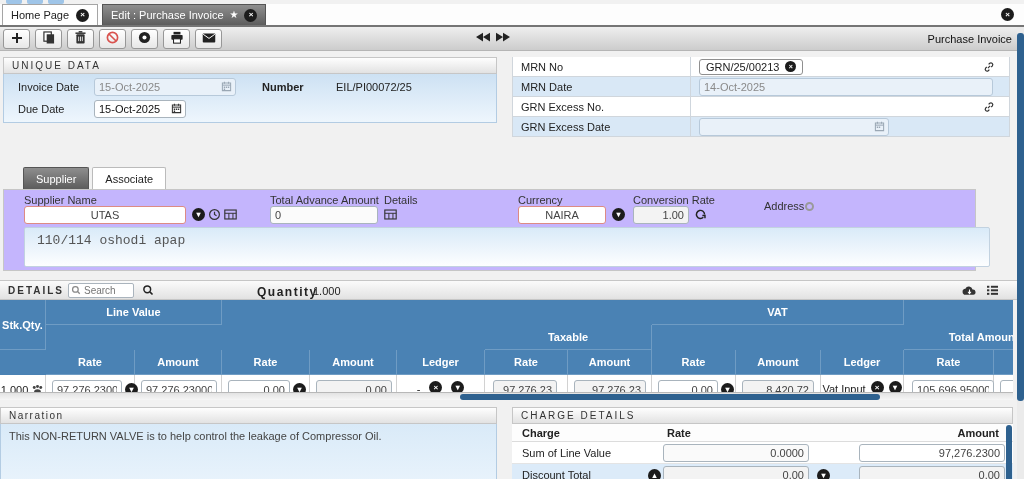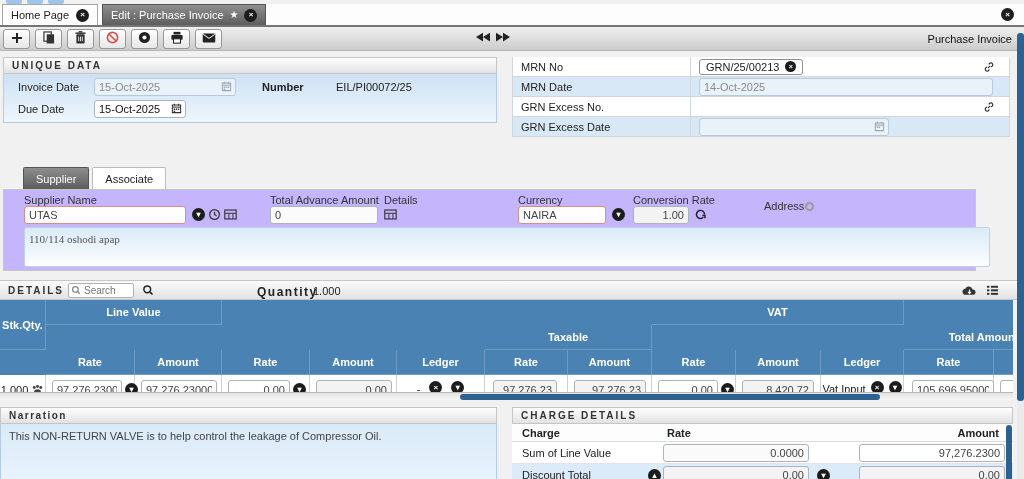--- a/index.html
+++ b/index.html
@@ -22,27 +22,27 @@
   .ci.sm { width:11px; height:11px; font-size:7px; }
   .tabbar-close { margin-left:auto; margin-right:10px; align-self:center; }
 
   
   .toolbar { position:absolute; left:0; top:27px; width:1024px; height:24px; background:linear-gradient(#efefef,#cccccc); border-bottom:1px solid #b5b5b5; display:flex; align-items:center; gap:5px; padding:0 3px; }
   .tbtn { width:27px; height:20px; background:linear-gradient(#ffffff,#e7e7e7); border:1px solid #979797; border-radius:3px; display:inline-flex; align-items:center; justify-content:center; }
   .nav-arrows { position:absolute; left:476px; top:5px; display:flex; gap:6px; }
   .tb-title { position:absolute; right:12px; top:6px; font-size:11px; color:#111; }
 
   
-  .sec-head { height:17px; line-height:16px; background:linear-gradient(#fefefe,#e2e2e2); border:1px solid #c6c6c6; font-size:10px; font-weight:bold; letter-spacing:2px; padding-left:8px; color:#333; white-space:nowrap; overflow:hidden; }
+  .sec-head { height:17px; line-height:16px; background:linear-gradient(#fefefe,#e2e2e2); border:1px solid #c6c6c6; font-size:10px; font-weight:normal; letter-spacing:2px; padding-left:8px; color:#333; white-space:nowrap; overflow:hidden; }
 
   
   .fld { height:18px; border:1px solid #a9b4bd; border-radius:3px; background:#fff; font-family:"Liberation Sans",sans-serif; font-size:11px; color:#444; padding:0 4px; }
   .fld.num { text-align:right; }
   .fld.dis { background:#e9f1f9; border-color:#b7c9da; color:#8a8a8a; }
-  .fld.red { border-color:#dd8b84; }
+  .fld.red { border-color:#dd8b84;text-align:center; }
   .fld.gray { background:#f3f3f3; }
   .fld-wrap { position:relative; display:inline-block; }
   .fld-wrap .cal { position:absolute; right:4px; top:3px; }
 
   
   .p-unique { position:absolute; left:3px; top:57px; width:494px; }
   .ud-body { height:49px; background:linear-gradient(#cde1f3,#eef6fd); border:1px solid #b3cce3; border-top:none; position:relative; }
   .ud-body .lab { position:absolute; font-size:11px; }
 
   
@@ -53,21 +53,21 @@
   .hf-link { position:absolute; right:14px; top:4px; }
   .chip { display:inline-flex; align-items:center; gap:6px; margin-left:8px; border:1px solid #8f8f8f; border-radius:3px; background:#fff; padding:1px 6px; height:16px; }
 
   
   .p-sup { position:absolute; left:3px; top:167px; width:973px; }
   .sup-tabs { display:flex; gap:3px; padding-left:20px; height:22px; align-items:flex-end; }
   .stab { height:22px; display:flex; align-items:center; padding:0 12px; font-size:11px; border:1px solid #bbb; border-bottom:none; border-radius:2px 2px 0 0; background:#fff; }
   .stab.active { background:linear-gradient(#8e8e8e,#5c5c5c); color:#fff; border-color:#555; }
   .sup-panel { border:1px solid #c6c6c6; background:#c4b5fd; height:82px; position:relative; }
   .sup-panel .lab { position:absolute; top:4px; font-size:11px; color:#333; }
-  .addr-box { position:absolute; left:20px; top:37px; width:966px; height:40px; border:1px solid #c2d2e0; border-radius:2px; background:linear-gradient(#d9eaf8,#fdfeff); padding:5px 4px; font-size:11px; color:#555; resize:none; font-family:Liberation Serif, serif; }
+  .addr-box { position:absolute; left:20px; top:37px; width:966px; height:40px; border:1px solid #c2d2e0; border-radius:2px; background:linear-gradient(#d9eaf8,#fdfeff); padding:5px 12px; font-size:13px; color:#555; resize:none; font-family:Liberation Mono, monospace; }
 
   
   .details-bar { position:absolute; left:0; top:280px; width:1017px; height:20px; background:linear-gradient(#fbfbfb,#e2e2e2); border-top:1px solid #c6c6c6; border-bottom:1px solid #c6c6c6; }
   .details-bar .t { position:absolute; left:8px; top:4px; font-size:10px; font-weight:bold; letter-spacing:2px; color:#333; }
   .search-wrap { position:absolute; left:68px; top:2px; }
   .search-wrap input { width:66px; height:15px; border:1px solid #aab4bd; border-radius:2px; font-size:10px; padding:0 2px 0 15px; color:#777; font-family:"Liberation Sans",sans-serif; }
   .search-wrap .mag { position:absolute; left:3px; top:2px; }
   .mag-btn { position:absolute; left:142px; top:3px; }
   .qty-lab { position:absolute; left:257px; top:4px; font-size:12px; font-weight:bold; letter-spacing:1.5px; color:#222; }
   .qty-val { position:absolute; left:313px; top:4px; font-size:11px; }

